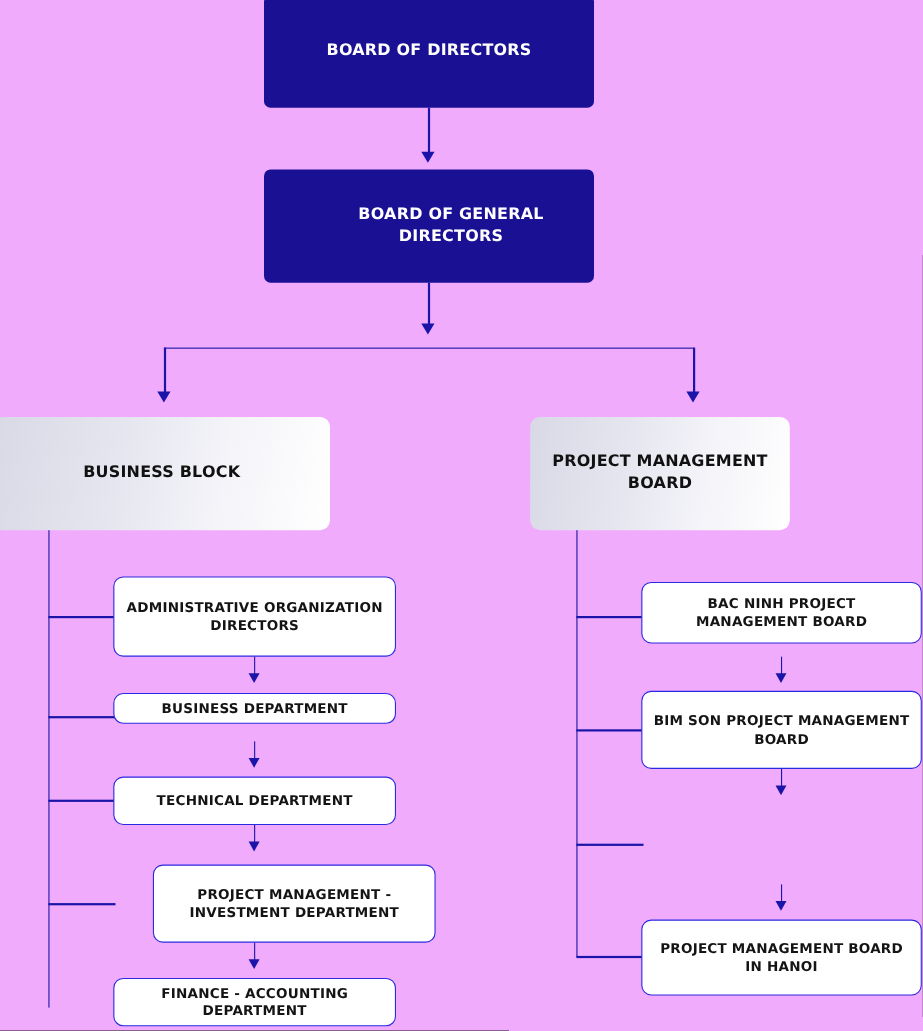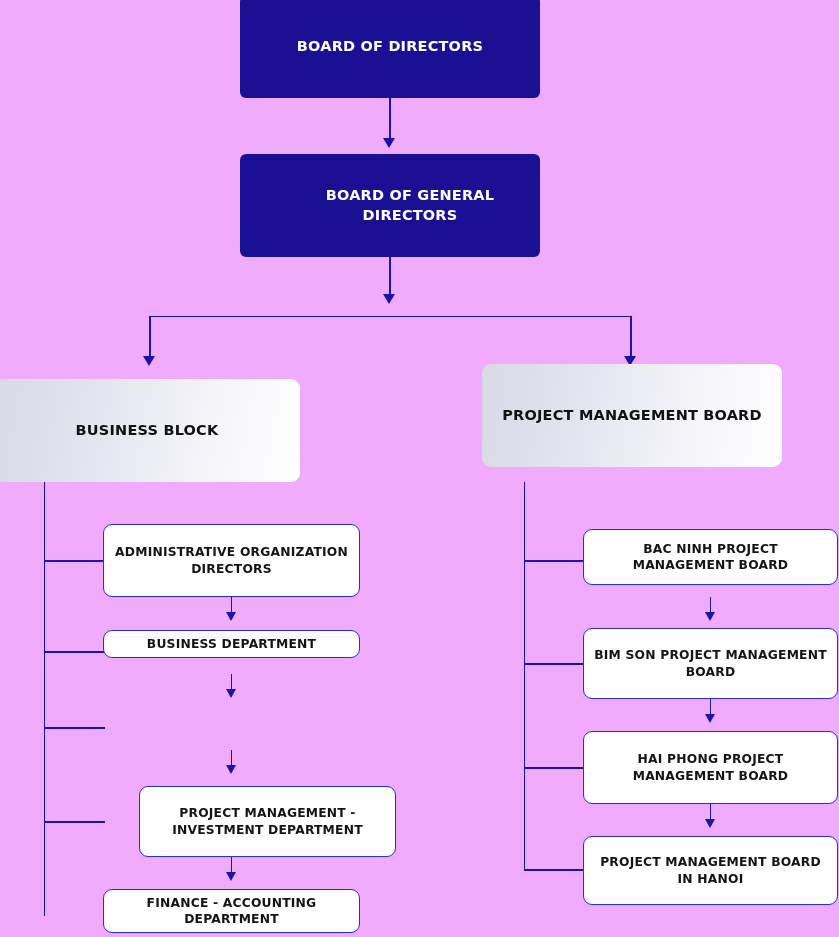--- a/index.html
+++ b/index.html
@@ -110,21 +110,21 @@
   <div class="hline" style="left:149px; top:315.5px; width:482px;"></div>
   <div class="vline" style="left:149px; top:315.5px; height:42px;"></div>
   <div class="arrow-down" style="left:143px; top:356px;"></div>
   <div class="vline" style="left:630px; top:315.5px; height:42px;"></div>
   <div class="arrow-down" style="left:624px; top:356px;"></div>
 
   <div class="node division" style="left:-6px; top:379px; width:306px; height:103px;">
     <span class="label">BUSINESS BLOCK</span>
   </div>
 
-  <div class="node division" style="left:482px; top:364px; width:300px; height:103px;">
+  <div class="node division" style="left:482px; top:379px; width:236px; height:103px;">
     <span class="label">PROJECT MANAGEMENT BOARD</span>
   </div>
 
   <div class="vline" style="left:43.5px; top:482px; height:434px;"></div>
   <div class="hline" style="left:43.5px; top:560px; width:61px;"></div>
   <div class="hline" style="left:43.5px; top:651px; width:61px;"></div>
   <div class="hline" style="left:43.5px; top:727px; width:61px;"></div>
   <div class="hline" style="left:43.5px; top:821px; width:61px;"></div>
 
   <div class="node dept" style="left:103px; top:524px; width:257px; height:73px;">
@@ -132,20 +132,23 @@
   </div>
   <div class="arrow-down small" style="left:226px; top:612px;"></div>
   <div class="vline" style="left:230.7px; top:597px; height:16px;"></div>
 
   <div class="node dept" style="left:103px; top:630px; width:257px; height:28px;">
     <span class="label">BUSINESS DEPARTMENT</span>
   </div>
   <div class="vline" style="left:230.7px; top:674px; height:16px;"></div>
   <div class="arrow-down small" style="left:226px; top:689px;"></div>
 
+  <div class="node dept" style="left:103px; top:706px; width:257px; height:44px;">
+    <span class="label">TECHNICAL DEPARTMENT</span>
+  </div>
   <div class="vline" style="left:230.7px; top:750px; height:16px;"></div>
   <div class="arrow-down small" style="left:226px; top:765px;"></div>
 
   <div class="node dept" style="left:103px; top:786px; width:257px; height:71px;margin-left:36px;">
     <span class="label">PROJECT MANAGEMENT - INVESTMENT DEPARTMENT</span>
   </div>
   <div class="vline" style="left:230.7px; top:857px; height:16px;"></div>
   <div class="arrow-down small" style="left:226px; top:872px;"></div>
 
   <div class="node dept" style="left:103px; top:889px; width:257px; height:44px;">
@@ -163,23 +166,20 @@
   </div>
   <div class="vline" style="left:709.7px; top:597px; height:16px;"></div>
   <div class="arrow-down small" style="left:705px; top:612px;"></div>
 
   <div class="node dept" style="left:583px; top:628px; width:255px; height:71px;">
     <span class="label">BIM SON PROJECT MANAGEMENT BOARD</span>
   </div>
   <div class="vline" style="left:709.7px; top:699px; height:16px;"></div>
   <div class="arrow-down small" style="left:705px; top:714px;"></div>
 
-  <div class="node dept" style="left:583px; top:731px; width:255px; height:73px;">
-    <span class="label">HAI PHONG PROJECT MANAGEMENT BOARD</span>
-  </div>
   <div class="vline" style="left:709.7px; top:804px; height:16px;"></div>
   <div class="arrow-down small" style="left:705px; top:819px;"></div>
 
   <div class="node dept" style="left:583px; top:836px; width:255px; height:69px;">
     <span class="label">PROJECT MANAGEMENT BOARD IN HANOI</span>
   </div>
 
 </div>
 
 </body></html>

